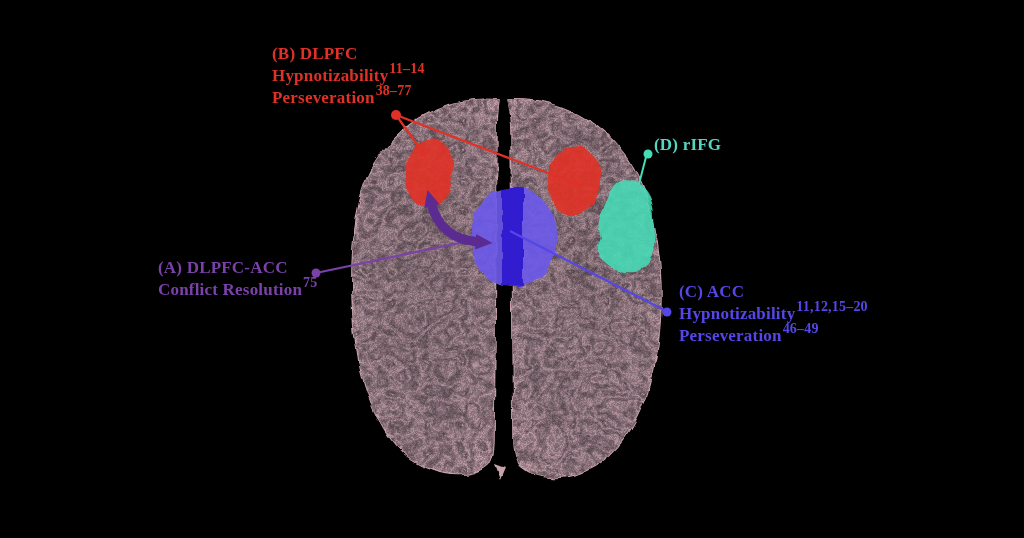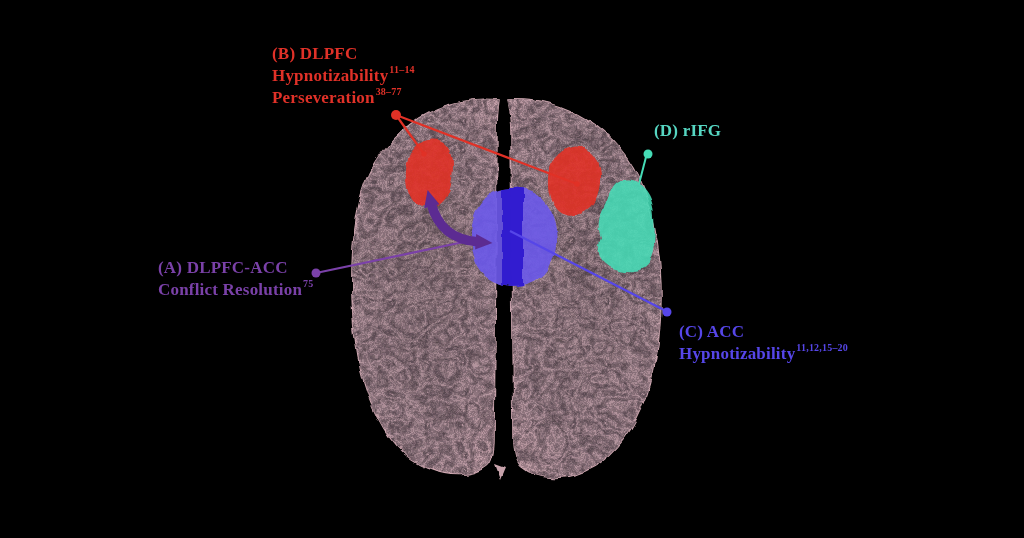--- a/index.html
+++ b/index.html
@@ -17,31 +17,31 @@
   .ann{
     position:absolute;
     font-weight:bold;
     font-size:17px;
     line-height:22px;
     letter-spacing:.2px;
     white-space:nowrap;
     font-family:Liberation Serif, serif;
   }
   .ann sup{
-    font-size:10px;
+    font-size:14px;
     font-weight:bold;
     position:relative;
     top:-1px;
     margin-left:1px;
     vertical-align:super;
     line-height:0;
   }
   #ann-a{color:var(--ann-a,#7a41a8);}
   #ann-b{color:var(--ann-b,#e03128);}
-  #ann-c{color:var(--ann-c,#5646e8);margin-top:40px;}
+  #ann-c{color:var(--ann-c,#5646e8);}
   #ann-d{color:var(--ann-d,#56d6c2);}
 
   
   .f-red{fill:var(--c-red,#e13126);}
   .s-red{stroke:var(--c-red,#e13126);}
   .f-teal{fill:var(--c-teal,#45dcb6);}
   .s-teal{stroke:var(--c-teal,#45dcb6);}
   .f-purple{fill:var(--c-purple,#7a41a8);}
   .s-purple{stroke:var(--c-purple,#7a41a8);}
   .f-blue{fill:var(--c-blue,#5646e8);}
@@ -156,27 +156,28 @@
       <path d="M 431 203 C 437 226 451 240 479 242" fill="none" class="s-arrow" stroke-width="9.5" marker-start="url(#ahr)" marker-end="url(#ah)"></path>
     </g>
   </svg>
 
   <div class="ann" id="ann-b" style="left:272px;top:43px">
     <div>(B) DLPFC</div>
     <div><span>Hypnotizability</span><sup>11–14</sup></div>
     <div><span>Perseveration</span><sup>38–77</sup></div>
   </div>
 
-  <div class="ann" id="ann-d" style="left:654px;top:120px">
+  <div class="ann" id="ann-d" style="left:654px;top:134px">
     <div>(D) rIFG</div>
   </div>
 
   <div class="ann" id="ann-a" style="left:158px;top:257px">
     <div>(A) DLPFC-ACC</div>
     <div><span>Conflict Resolution</span><sup>75</sup></div>
   </div>
 
   <div class="ann" id="ann-c" style="left:679px;top:281px">
     <div>(C) ACC</div>
     <div><span>Hypnotizability</span><sup>11,12,15–20</sup></div>
+    <div><span>Perseveration</span><sup>46–49</sup></div>
   </div>
 
 </div>
 
 </body></html>

